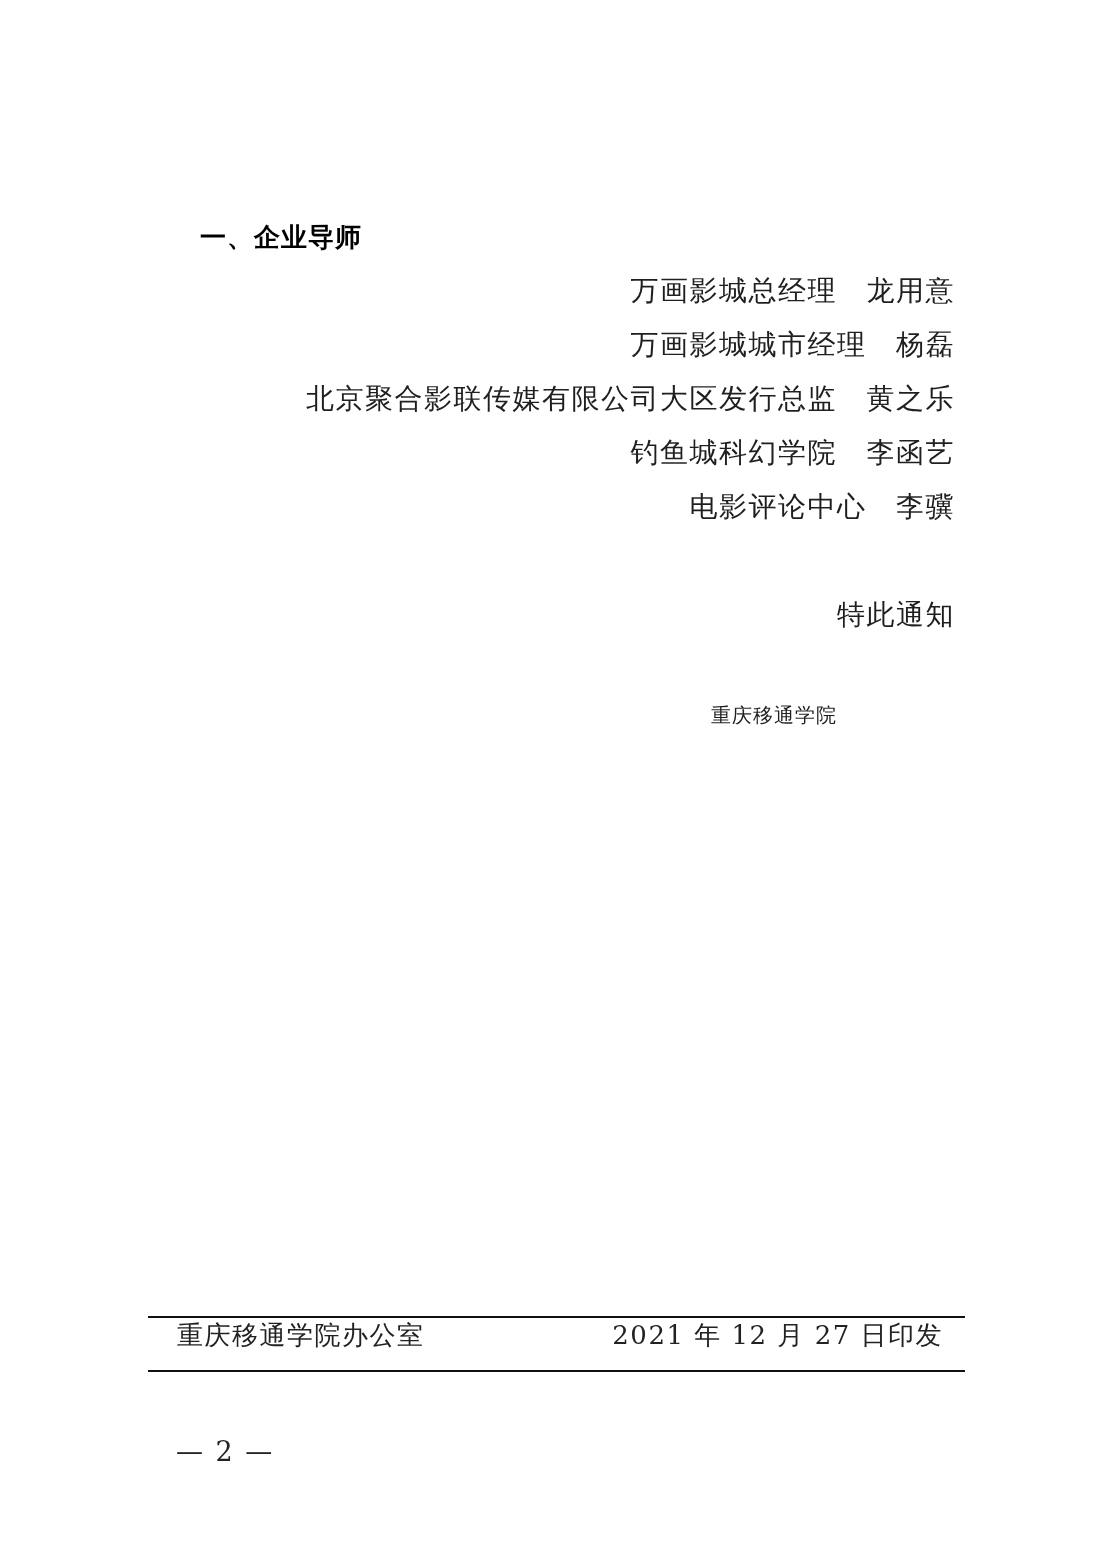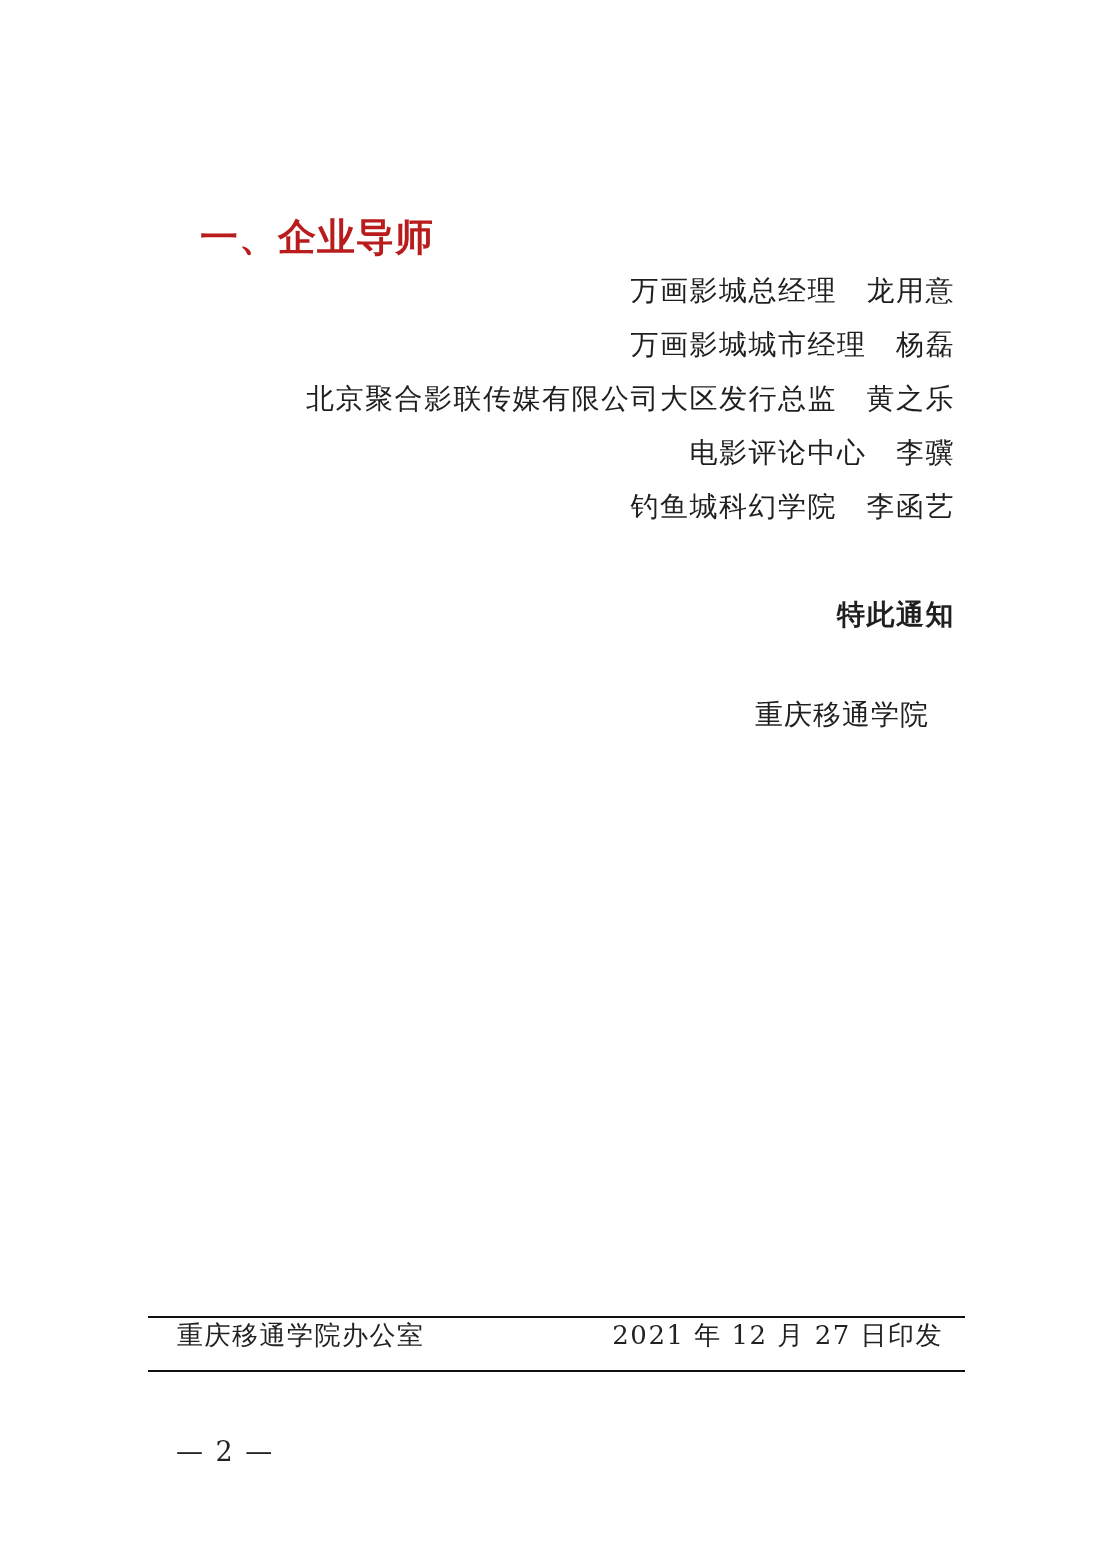--- a/index.html
+++ b/index.html
@@ -14,47 +14,46 @@
   }
   .content {
     position: absolute;
     top: 210px;
     left: 200px;
     right: 147px;
   }
   .heading {
     font-family: "DejaVu Sans", "Liberation Sans", sans-serif;
     font-weight: bold;
-    font-size: 38px;
-    color: #b91c1c;
+    font-size: 26px;
+    color: #000000;
     margin: 0;
     line-height: 54px;
     letter-spacing: 1px;
   }
   .line {
     font-size: 28px;
     margin: 0;
     line-height: 54px;
     letter-spacing: 1.5px;
     text-align: right;
   }
-  .closing { margin-top: 54px; font-weight: bold; }
+  .closing { margin-top: 54px; }
   .signature {
     margin-top: 46px;
     margin-left: auto;
     margin-right: 26px;
     width: 310px;
     text-align: center;
   }
   .signature p {
-    font-size: 28px;
+    font-size: 20px;
     margin: 0;
     line-height: 54px;
     letter-spacing: 1px;
-    text-align: right;
   }
   .footer {
     position: absolute;
     top: 1316px;
     left: 148px;
     width: 817px;
     height: 56px;
     box-sizing: border-box;
     border-top: 2px solid #111111;
     border-bottom: 2px solid #111111;
@@ -79,22 +78,22 @@
 <body>
 
 <div class="page">
   <div class="content">
 
     <h2 class="heading">一、企业导师</h2>
     <p class="line">万画影城总经理　龙用意</p>
     <p class="line">万画影城城市经理　杨磊</p>
     <p class="line">北京聚合影联传媒有限公司大区发行总监　黄之乐</p>
 
+    <p class="line">钓鱼城科幻学院　李函艺</p>
     <p class="line">电影评论中心　李骥</p>
-    <p class="line">钓鱼城科幻学院　李函艺</p>
 
     <p class="line closing">特此通知</p>
 
     <div class="signature">
       <p>重庆移通学院</p>
     </div>
 
   </div>
 
   <div class="footer">

